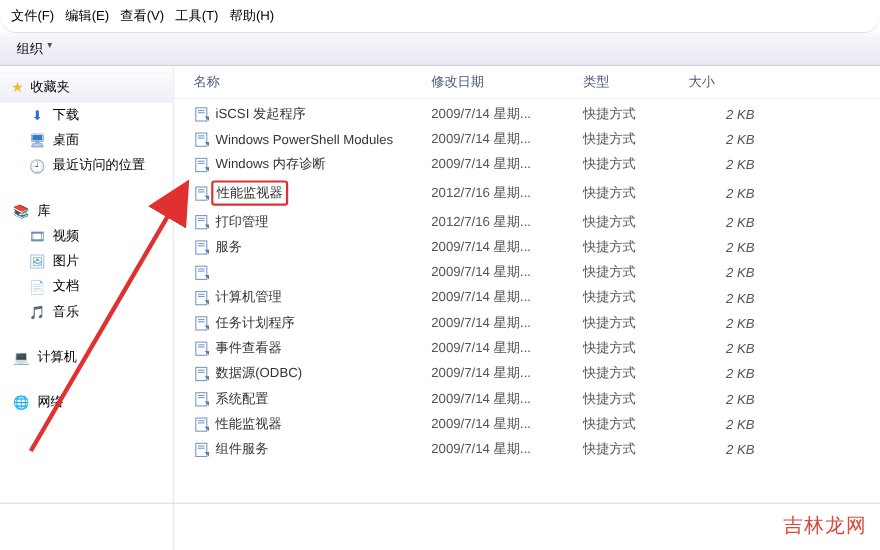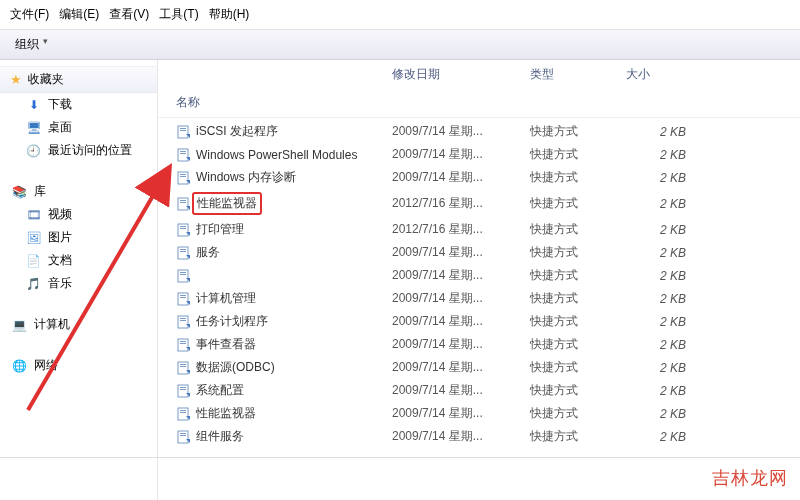--- a/index.html
+++ b/index.html
@@ -1,37 +1,37 @@
 <!DOCTYPE html>
 <html><head>
   <meta charset="utf-8">
   <style>
     * { margin: 0; padding: 0; box-sizing: border-box; font-family: "Microsoft YaHei", "SimSun", sans-serif; }
     body { width: 800px; height: 500px; background: #fff; overflow: hidden; position: relative; }
     
-    .menubar { display: flex; gap: 2px; padding: 4px 6px; font-size: 12px; border-bottom: 1px solid #e0e0e0; }
+    .menubar { display: flex; gap: 2px; padding: 4px 6px; font-size: 12px; border-bottom: 1px solid #e0e0e0; border-radius: 15px; }
     .menubar span { padding: 2px 4px; cursor: default; }
     
     .toolbar { display: flex; align-items: center; padding: 4px 8px; background: linear-gradient(#f7f7fc, #e8e8f2); border-bottom: 1px solid #d0d0d8; height: 30px; }
     .org-btn { font-size: 12px; padding: 2px 10px 2px 6px; border: 1px solid transparent; border-radius: 3px; display: flex; gap: 4px; }
     .org-btn::after { content: "▾"; font-size: 9px; color: #555; }
     
     .main { display: flex; height: calc(500px - 56px); }
     
     .sidebar { width: 158px; border-right: 1px solid #e6e6ea; padding: 6px 0; font-size: 12px; overflow: hidden; }
     .fav-header { background: linear-gradient(#fbfbfd, #eef0f8); padding: 4px 10px; display: flex; align-items: center; gap: 6px; border-top: 1px solid #f0f0f4; border-bottom: 1px solid #e8e8ee; }
     .star { color: #f6b73c; font-size: 13px; }
     .sidebar-item { display: flex; align-items: center; gap: 6px; padding: 3px 10px 3px 26px; cursor: pointer; }
     .sidebar-group { display: flex; align-items: center; gap: 6px; padding: 3px 10px 3px 12px; cursor: pointer; margin-top: 4px; }
     .sidebar-icon { width: 16px; height: 16px; display: inline-flex; align-items: center; justify-content: center; font-size: 12px; }
     .spacer { height: 14px; }
     
     .content { flex: 1; overflow: hidden; }
     .col-headers { display: flex; font-size: 12px; color: #4a5a80; padding: 6px 0 6px 18px; border-bottom: 1px solid #eceef4; }
-    .col-name { width: 216px; margin-top: 28px; }
+    .col-name { width: 216px; }
     .col-date { width: 138px; }
     .col-type { width: 96px; }
     .col-size { width: 80px; }
     
     .rows { padding-top: 2px; }
     .row { display: flex; align-items: center; padding: 3px 0 3px 18px; font-size: 12px; color: #333; }
     .row .cell-name { width: 216px; display: flex; align-items: center; gap: 4px; }
     .row .cell-date { width: 138px; color: #555; }
     .row .cell-type { width: 96px; color: #555; }
     .row .cell-size { width: 80px; color: #555; text-align: right; padding-right: 20px; font-style: italic; }

